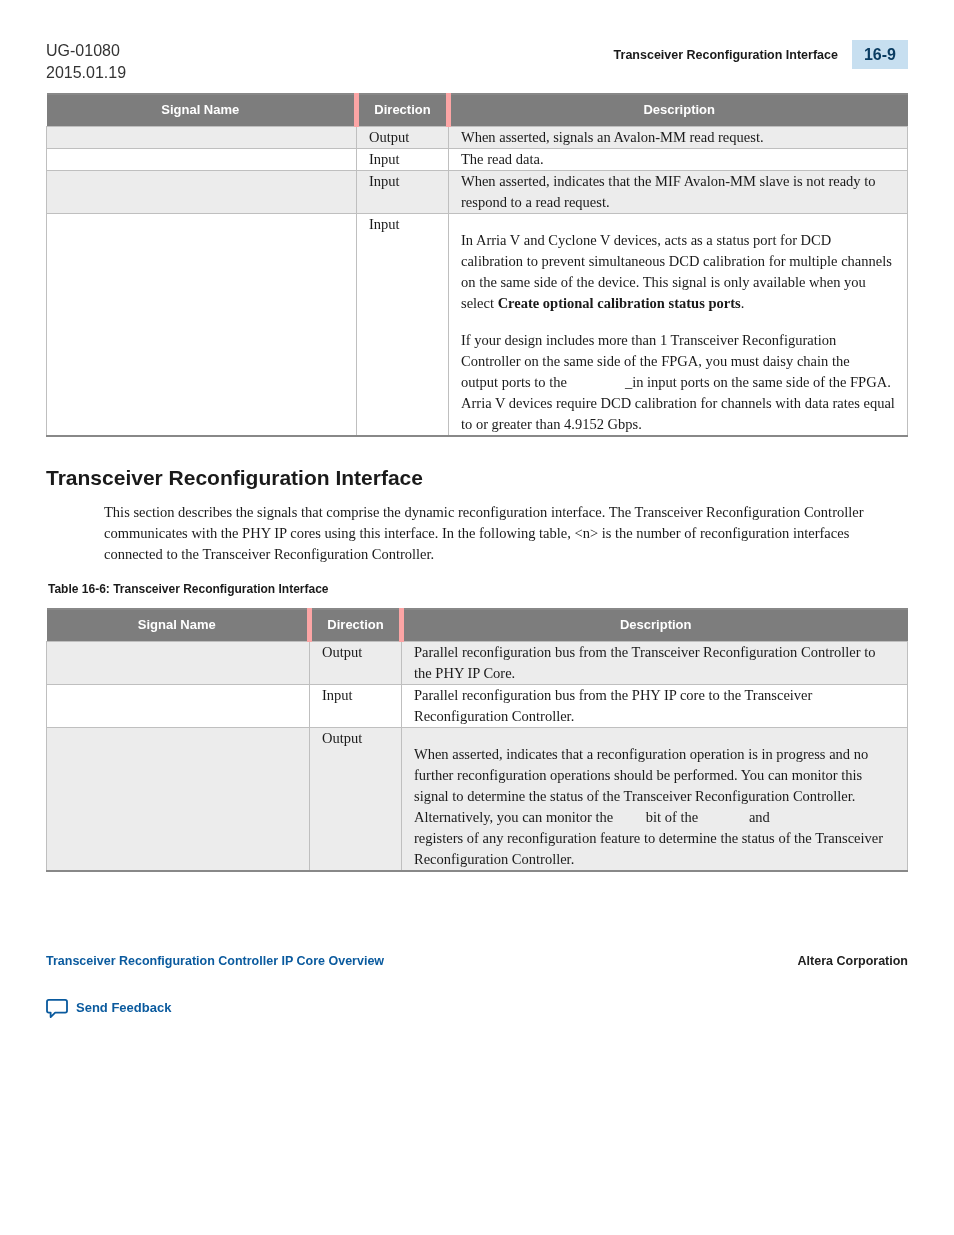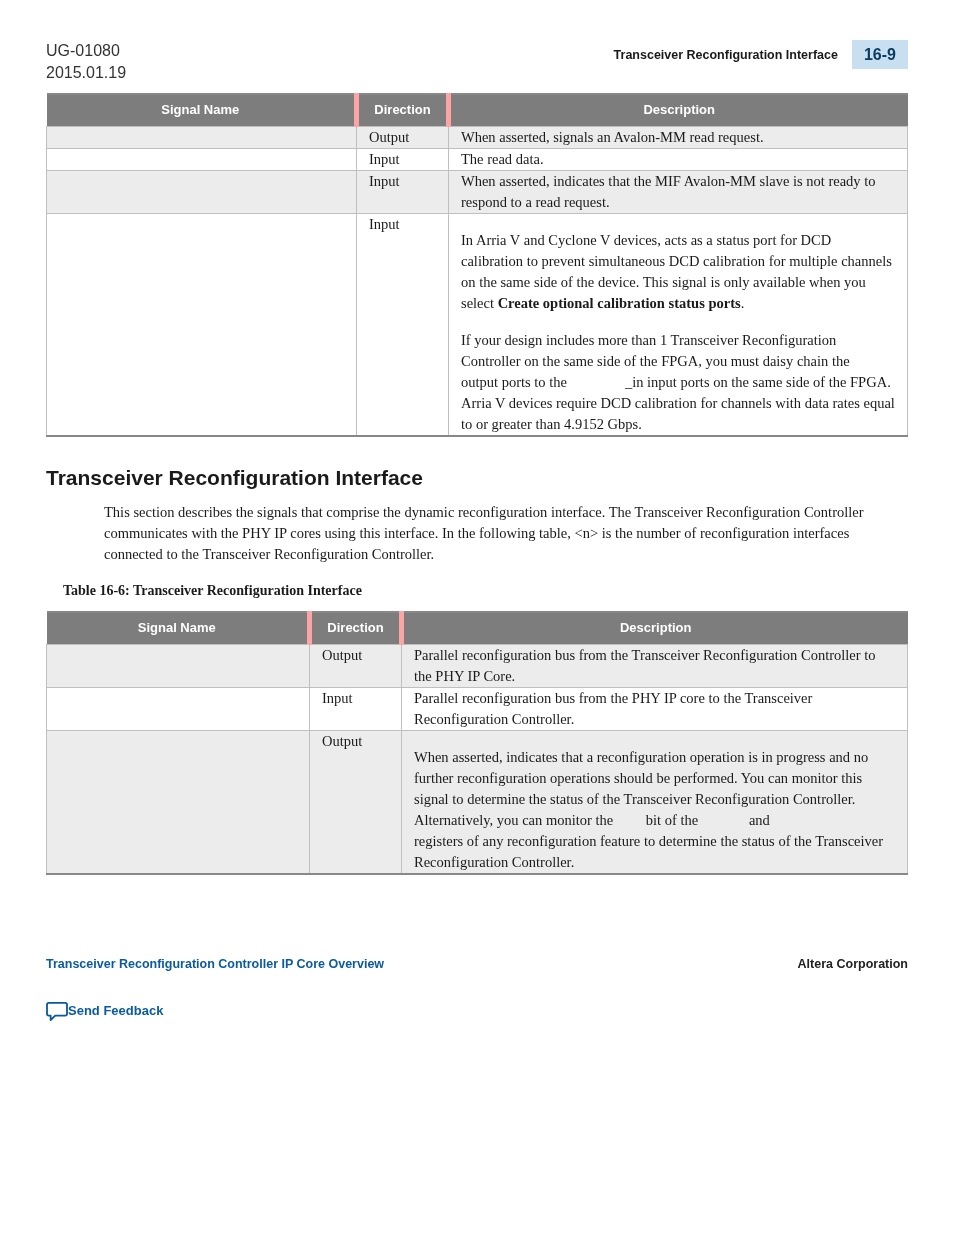--- a/index.html
+++ b/index.html
@@ -65,24 +65,24 @@
     font-size: 21px;
     margin: 26px 0 8px 0;
     color: #1a1a1a;
   }
   p.body {
     margin: 0 0 14px 58px;
     font-size: 14.5px;
     line-height: 1.45;
   }
   .table-caption {
-    font-family: Liberation Serif, serif;
-    font-weight: 700;
-    font-size: 14px;
-    margin: 16px 0 10px 17px;
+    font-family: Liberation Sans, sans-serif;
+    font-weight: 700;
+    font-size: 12px;
+    margin: 16px 0 10px 2px;
   }
   .desc p { margin: 16px 0 10px 0; }
   .desc p:last-child { margin-bottom: 0; }
   .footer {
     margin-top: 80px;
   }
   .footer-row {
     display: flex;
     justify-content: space-between;
     align-items: baseline;
@@ -94,21 +94,21 @@
     font-size: 12.5px;
   }
   .footer-right {
     font-weight: 700;
     font-size: 12.5px;
     color: #222;
   }
   .feedback {
     display: flex;
     align-items: center;
-    gap: 0;
+    gap: 8px;
     margin-top: 28px;
     color: #0a5a9e;
     font-family: -apple-system, BlinkMacSystemFont, "Segoe UI", Arial, sans-serif;
     font-weight: 700;
     font-size: 13px;
     cursor: pointer;
   }
   .feedback svg { flex: 0 0 auto; }
   .bold { font-weight: 700; }
 </style>

